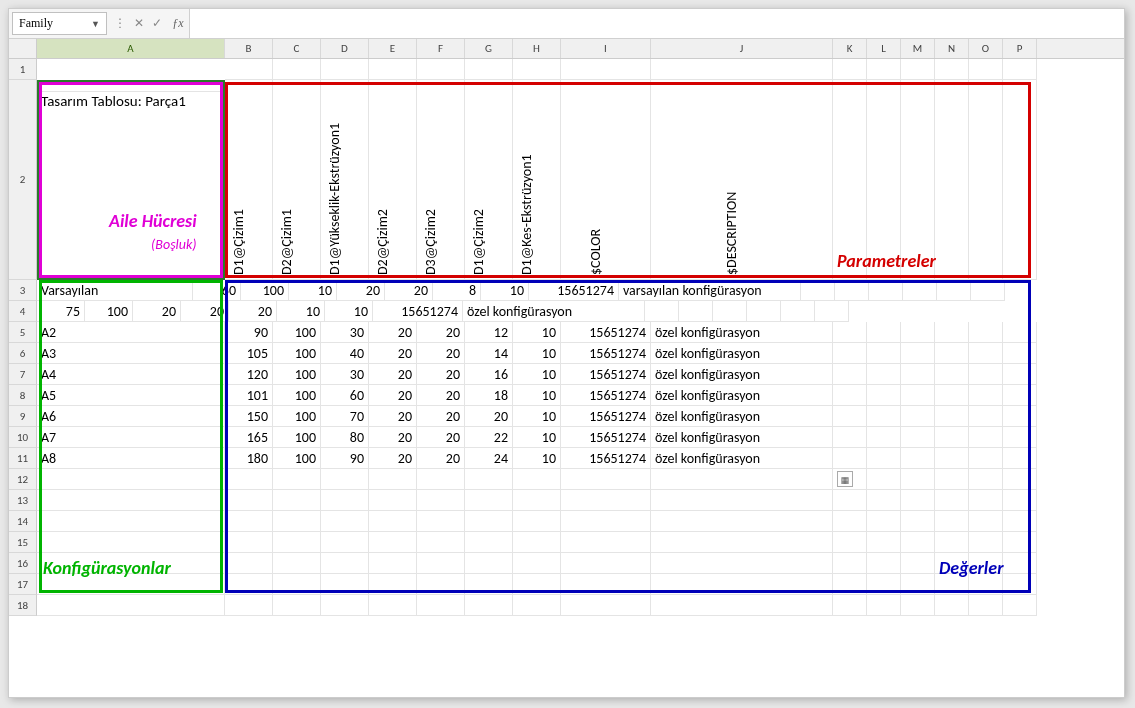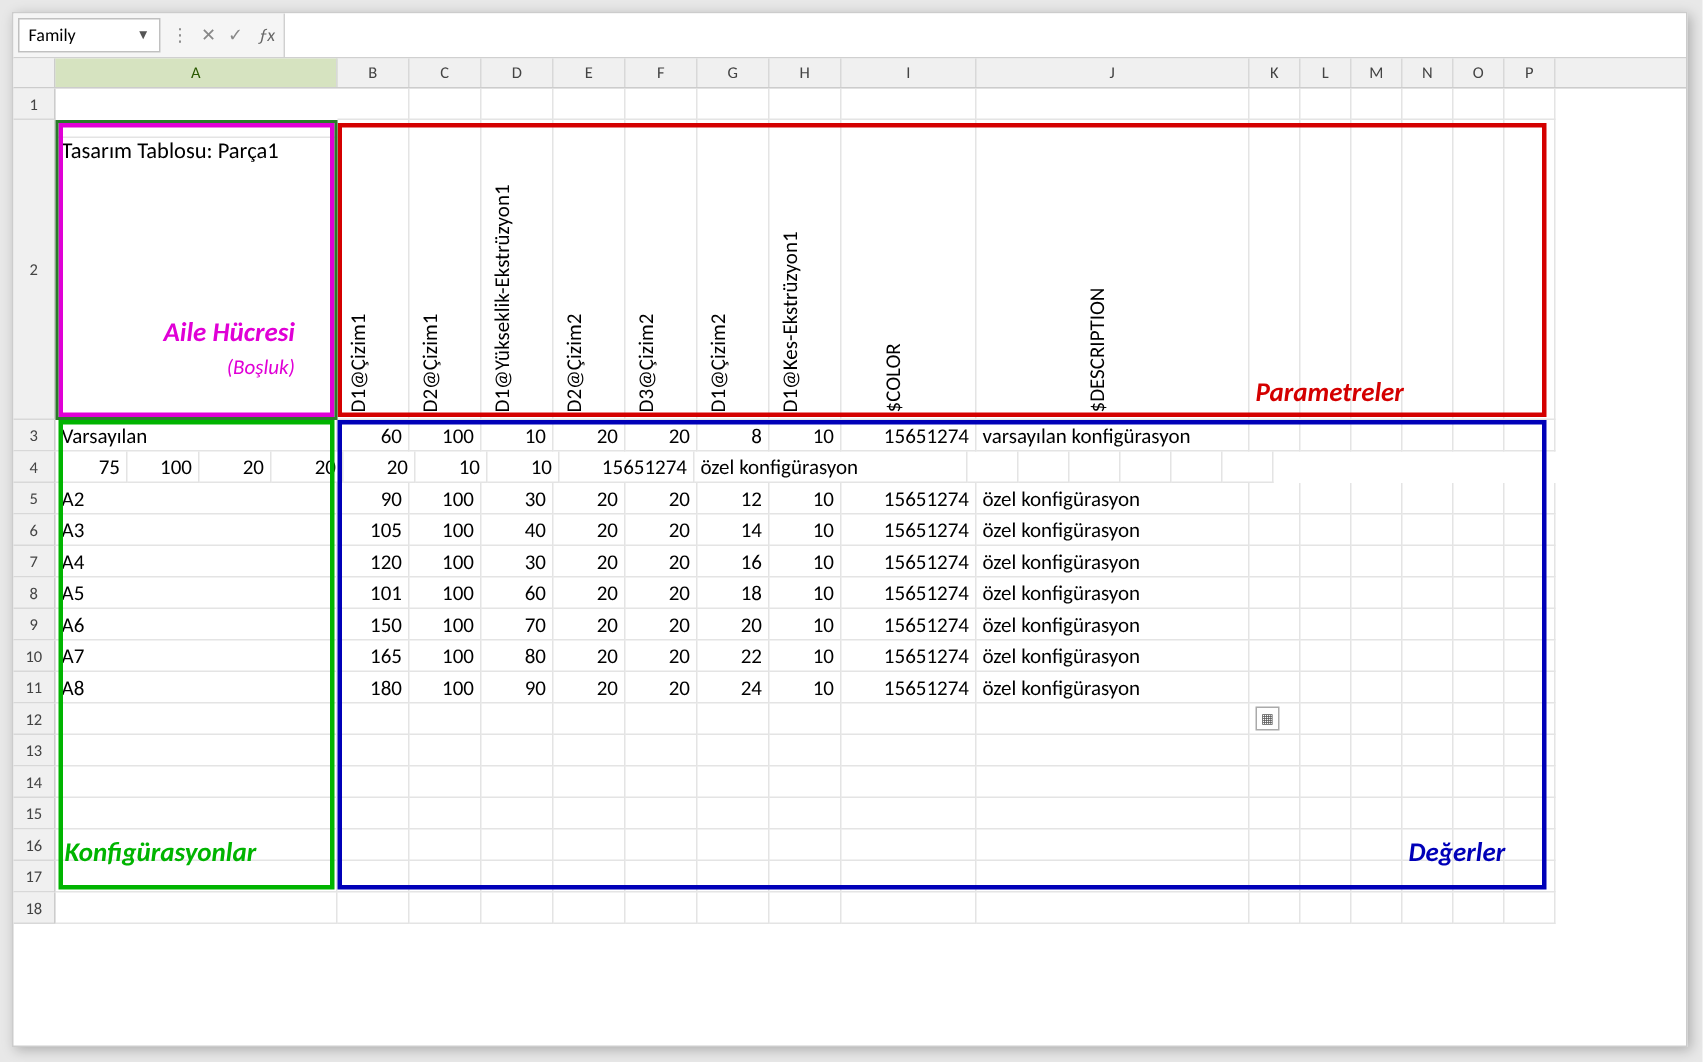--- a/index.html
+++ b/index.html
@@ -20,20 +20,21 @@
     height: 690px;
     position: relative;
   }
   
   .formula-bar {
     height: 30px;
     display: flex;
     align-items: stretch;
     border-bottom: 1px solid #d0d0d0;
     background: #f5f5f5;
+    font-family: Liberation Serif, serif;
   }
   .name-box {
     width: 95px;
     display: flex;
     align-items: center;
     border: 1px solid #c0c0c0;
     background: #fff;
     margin: 3px;
     padding: 0 6px;
     font-size: 12px;
@@ -270,21 +271,21 @@
           <div class="cell hdr-param" style="width: 34px; height: 200px;"></div>
           <div class="cell hdr-param" style="width: 34px; height: 200px;"></div>
           <div class="cell hdr-param" style="width: 34px; height: 200px;"></div>
           <div class="cell hdr-param" style="width: 34px; height: 200px;"></div>
         </div>
     </div>
 
     <div id="data-rows">
         <div class="row">
           <div class="row-hdr">3</div>
-          <div class="cell l" style="width: 188px;">Varsayılan</div>
+          <div class="cell l" style="width: 156px;">Varsayılan</div>
           <div class="cell r" style="width: 48px;">60</div>
           <div class="cell r" style="width: 48px;">100</div>
           <div class="cell r" style="width: 48px;">10</div>
           <div class="cell r" style="width: 48px;">20</div>
           <div class="cell r" style="width: 48px;">20</div>
           <div class="cell r" style="width: 48px;">8</div>
           <div class="cell r" style="width: 48px;">10</div>
           <div class="cell r" style="width: 90px;">15651274</div>
           <div class="cell l" style="width: 182px;">varsayılan konfigürasyon</div>
           <div class="cell " style="width: 34px;"></div>

